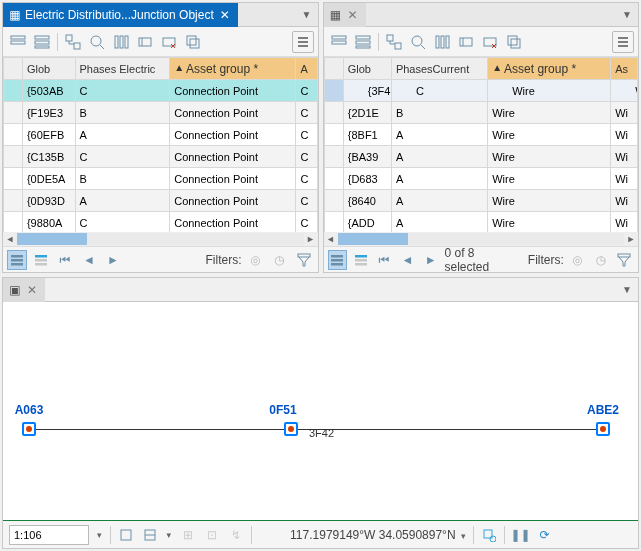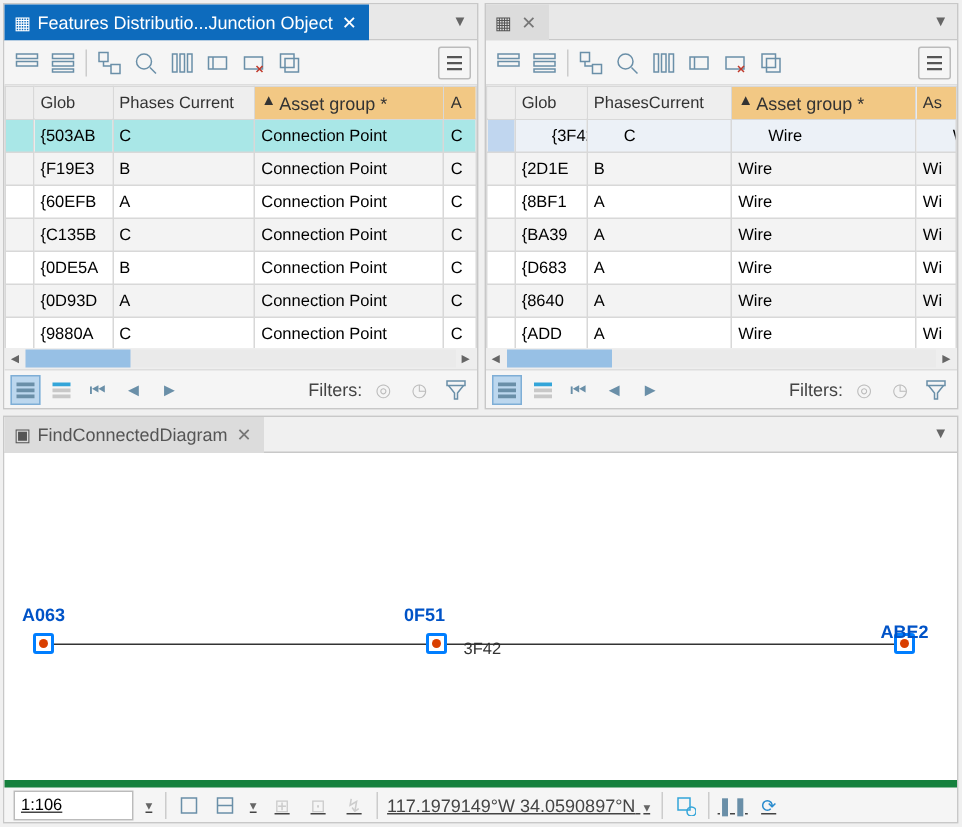--- a/index.html
+++ b/index.html
@@ -49,37 +49,37 @@
   .disabled { color: #bbb; }
   
   .map-pane { flex: 1; background: #fff; border: 1px solid #c8c8c8; margin: 2px; display: flex; flex-direction: column; }
   .canvas { flex: 1; position: relative; background: #fff; }
   .node { position: absolute; width: 14px; height: 14px; background: #fff; border: 2px solid #007eff; border-radius: 2px; transform: translate(-50%, -50%); }
   .node::after { content: ''; position: absolute; inset: 2px; background: #d93f00; border-radius: 50%; }
   .node-label { position: absolute; color: #0053c7; font-weight: bold; font-size: 12px; transform: translate(-50%, 0); }
   .edge { position: absolute; height: 1px; background: #333; }
   .edge-label { position: absolute; color: #333; font-size: 11px; }
   
-  .mapbar { display: flex; align-items: center; height: 28px; background: #f5f5f5; border-top: 5px solid #15803d; padding: 0 6px; gap: 6px; font-size: 11px; color: #444; text-decoration: underline; }
+  .mapbar { display: flex; align-items: center; height: 28px; background: #f5f5f5; border-top: 1px solid #15803d; padding: 0 6px; gap: 6px; font-size: 11px; color: #444; }
   .mapbar .sep { width: 1px; height: 18px; background: #ccc; }
   .scale-input { width: 80px; height: 20px; border: 1px solid #bbb; padding: 0 4px; font-size: 11px; }
   .mapbar .dd { font-size: 9px; color: #666; cursor: pointer; padding: 0 2px; }
   .mbtn { width: 18px; height: 18px; display: inline-flex; align-items: center; justify-content: center; cursor: pointer; color: #6a8fa8; }
   .mbtn.disabled { color: #ccc; }
 </style>
 </head>
 <body>
 
 <div class="top-row">
 
   <div class="pane">
     <div class="tabbar">
       <div class="tab">
         <span class="icon">▦</span>
-        <span>Features Distributio...Junction Object</span>
+        <span>Electric Distributio...Junction Object</span>
         <span class="close">✕</span>
       </div>
       <div class="spacer"></div>
       <div class="dropdown">▼</div>
     </div>
     <div class="toolbar">
       <span class="tbtn">
           <svg width="16" height="16" viewBox="0 0 16 16">
             <rect x="1" y="2" width="14" height="3" fill="none" stroke="#6a8fa8"></rect>
             <rect x="1" y="7" width="14" height="3" fill="none" stroke="#6a8fa8"></rect>
@@ -146,21 +146,21 @@
             <col style="width:18px">
             <col style="width:50px">
             <col style="width:90px">
             <col style="width:120px">
             <col style="width:20px">
           </colgroup>
         <thead>
             <tr>
           <th class="rowhdr"></th>
           <th>Glob</th>
-          <th>Phases Current</th>
+          <th>Phases Electric</th>
           <th class="hilite"><span class="colicon">▲</span><span>Asset group *</span></th>
           <th class="hilite">A</th>
         </tr>
           </thead>
         <tbody>
             <tr class="selected">
               <td class="rowhdr"></td>
               <td>{503AB</td>
               <td>C</td>
               <td>Connection Point</td>
@@ -409,53 +409,53 @@
       <span class="sbtn">
           <svg width="14" height="14" viewBox="0 0 14 14">
             <rect x="1" y="2" width="12" height="2.5" fill="#33a5d9"></rect>
             <rect x="1" y="6" width="12" height="2.5" fill="#c8c8c8"></rect>
             <rect x="1" y="10" width="12" height="2.5" fill="#c8c8c8"></rect>
           </svg>
         </span>
       <span class="sbtn">⏮</span>
       <span class="sbtn">◄</span>
       <span class="sbtn">►</span>
+      <span>0 of 8 selected</span>
       <div class="spacer"></div>
       <span>Filters:</span>
       <span class="sbtn disabled">◎</span>
       <span class="sbtn disabled">◷</span>
       <span class="sbtn">
           <svg width="14" height="14" viewBox="0 0 14 14">
             <rect x="1" y="1" width="12" height="3" fill="none" stroke="#6a8fa8"></rect>
             <path d="M2 4 L6 9 V13 H8 V9 L12 4" fill="none" stroke="#6a8fa8"></path>
           </svg>
         </span>
     </div>
   </div>
 </div>
 
 <div class="map-pane">
   <div class="tabbar" style="background:#f0f0f0;">
     <div class="tab inactive">
       <span class="icon">▣</span>
-      <span>FindConnectedDiagram</span>
       <span class="close">✕</span>
     </div>
     <div class="spacer"></div>
     <div class="dropdown">▼</div>
   </div>
   <div class="canvas" id="canvas">
       <div class="edge" style="left: 26px; top: 127px; width: 574px;"></div>
       <div class="edge-label" style="left: 306px; top: 125px;">3F42</div>
       <div class="node" style="left: 26px; top: 127px;"></div>
       <div class="node-label" style="left: 26px; top: 101px;">A063</div>
       <div class="node" style="left: 288px; top: 127px;"></div>
       <div class="node-label" style="left: 280px; top: 101px;">0F51</div>
       <div class="node" style="left: 600px; top: 127px;"></div>
-      <div class="node-label" style="left: 600px; top: 112px;">ABE2</div>
+      <div class="node-label" style="left: 600px; top: 101px;">ABE2</div>
     </div>
   <div class="mapbar">
     <input class="scale-input" value="1:106" style="">
     <span class="dd">▾</span>
     <span class="sep"></span>
     <span class="mbtn">
         <svg width="14" height="14" viewBox="0 0 14 14">
           <rect x="2" y="2" width="10" height="10" fill="none" stroke="#6a8fa8"></rect>
         </svg>
       </span>
@@ -463,21 +463,21 @@
         <svg width="14" height="14" viewBox="0 0 14 14">
           <rect x="2" y="2" width="10" height="10" fill="none" stroke="#6a8fa8"></rect>
           <line x1="2" y1="7" x2="12" y2="7" stroke="#6a8fa8"></line>
         </svg>
       </span>
     <span class="dd">▾</span>
     <span class="mbtn disabled">⊞</span>
     <span class="mbtn disabled">⊡</span>
     <span class="mbtn disabled">↯</span>
     <span class="sep"></span>
-    <div class="spacer" style="text-align:left;"><span>117.1979149°W 34.0590897°N</span> <span class="dd">▾</span></div>
+    <div class="spacer" style="text-align:left;margin-left:32px;"><span>117.1979149°W 34.0590897°N</span> <span class="dd">▾</span></div>
     <span class="sep"></span>
     <span class="mbtn">
         <svg width="14" height="14" viewBox="0 0 14 14">
           <rect x="2" y="2" width="8" height="8" fill="none" stroke="#33a5d9"></rect>
           <circle cx="11" cy="11" r="3" fill="none" stroke="#33a5d9"></circle>
         </svg>
       </span>
     <span class="sep"></span>
     <span class="mbtn">❚❚</span>
     <span class="mbtn" style="color:#2b8cce;">⟳</span>

